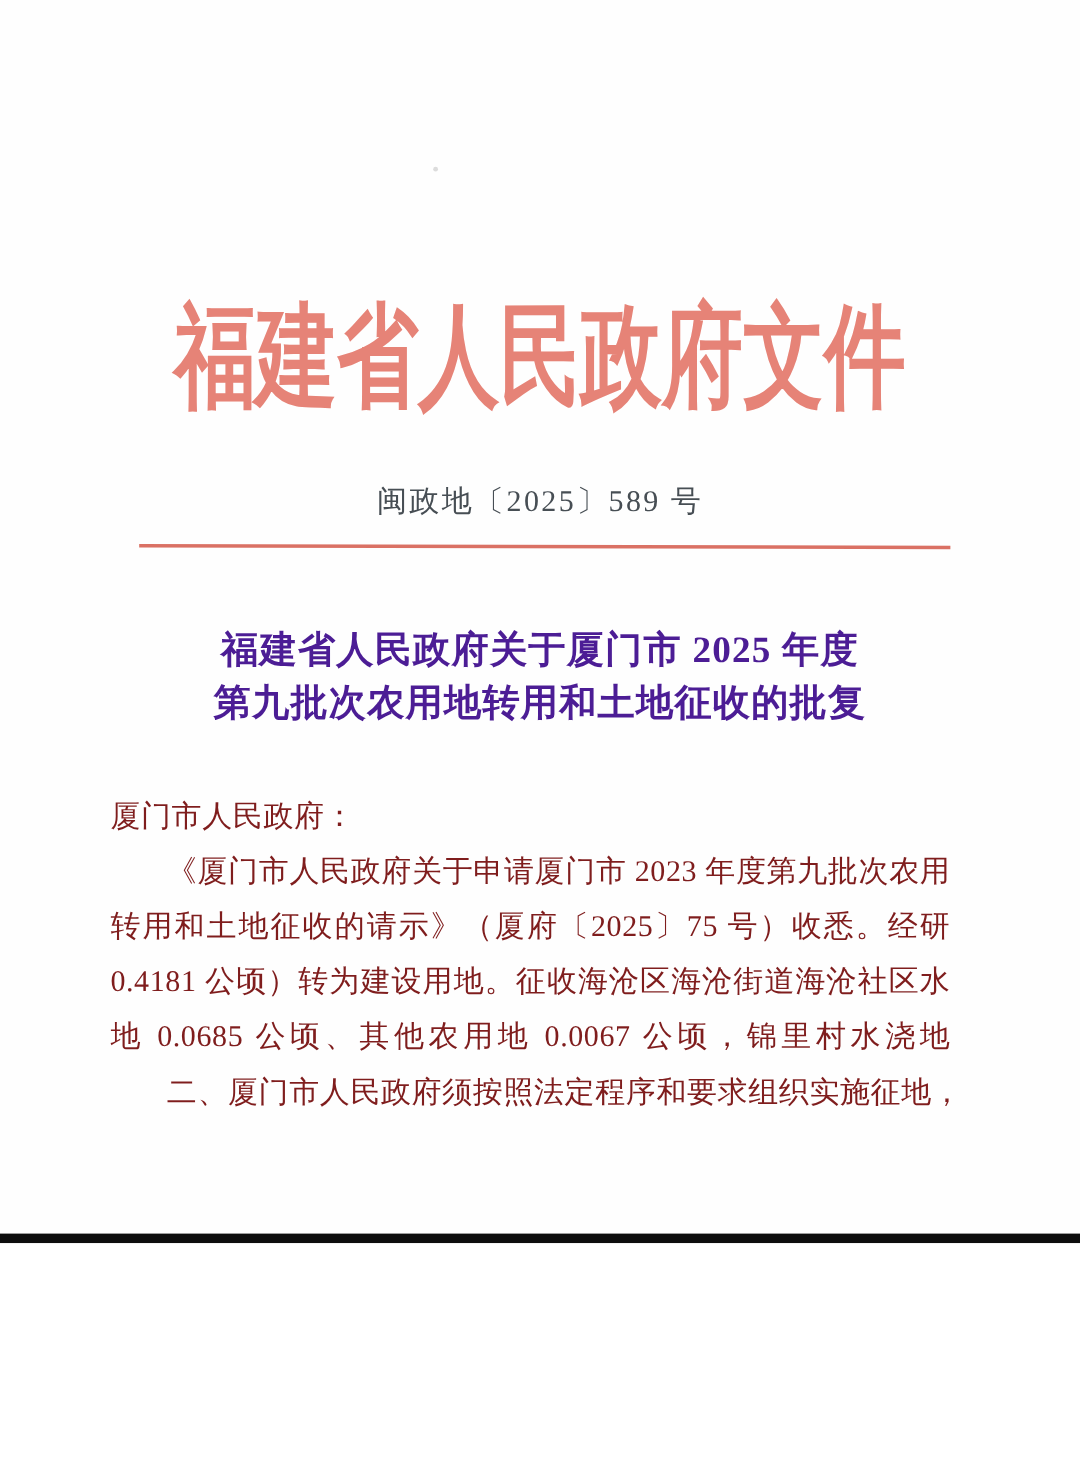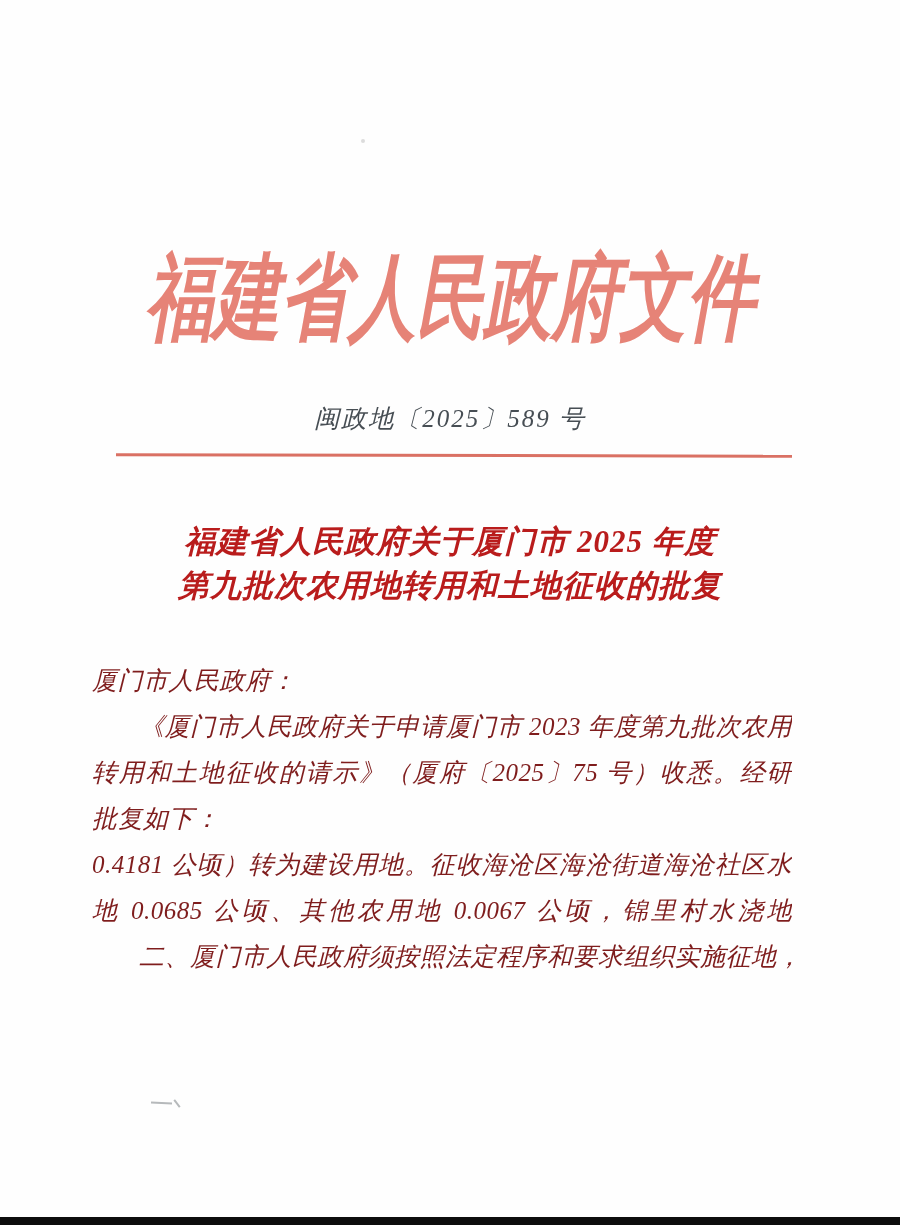--- a/index.html
+++ b/index.html
@@ -3,43 +3,43 @@
 <meta charset="utf-8">
 <style>
   html, body { margin:0; padding:0; }
   body {
     width:900px; height:1225px;
     background:#ffffff;
     font-family:"Liberation Serif","DejaVu Serif",serif;
     position:relative; overflow:hidden;
   }
   .page {
-    position:absolute; left:0; top:0; width:900px; height:1225px;
-    background:#fefefe; overflow:hidden;font-style:italic;
+    position:absolute; left:0; top:0; width:900px; height:1036px;
+    background:#fefefe; overflow:hidden;
   }
   .letterhead {
     position:absolute; top:246px; left:0; width:900px;
     text-align:center; font-size:94px; line-height:104px;
     font-weight:700; color:#e68377;
     transform:scaleX(0.72); transform-origin:50% 50%;
     white-space:nowrap;
   }
   .doc-number {
     position:absolute; top:402px; left:0; width:900px;
     text-align:center; font-size:25px; line-height:34px;
     color:#474e54; letter-spacing:2px; white-space:nowrap;
   }
   .red-divider {
     position:absolute; top:454px; left:116px; width:676px; height:3px;
     background:#da7164; transform:rotate(0.12deg);
   }
   .doc-title {
     position:absolute; top:520px; left:0; width:900px;
     text-align:center; font-size:31px; line-height:44px;
-    font-weight:700; color:#b91c1c; letter-spacing:1px;
+    font-weight:700; color:#4c1d95; letter-spacing:1px;
   }
   .body-block {
     position:absolute; top:658px; left:92px; width:700px;
     font-size:25px; color:#7f1d1d; letter-spacing:0.5px;
   }
   .bline {
     height:46px; line-height:46px; overflow:hidden; white-space:nowrap;
   }
   .bline.indent { text-indent:47px;text-align:center; }
   .bline.fill {
@@ -75,21 +75,20 @@
 
   <div class="doc-title">
     <div>福建省人民政府关于厦门市 2025 年度</div>
     <div>第九批次农用地转用和土地征收的批复</div>
   </div>
 
   <div class="body-block">
     <div class="bline">厦门市人民政府：</div>
     <div class="bline indent fill">《厦门市人民政府关于申请厦门市 2023 年度第九批次农用地</div>
     <div class="bline fill">转用和土地征收的请示》（厦府〔2025〕75 号）收悉。经研究，现</div>
-    <div class="bline">批复如下：</div>
     <div class="bline fill">0.4181 公顷）转为建设用地。征收海沧区海沧街道海沧社区水浇</div>
     <div class="bline fill">地 0.0685 公顷、其他农用地 0.0067 公顷，锦里村水浇地 0.2615</div>
     <div class="bline indent">二、厦门市人民政府须按照法定程序和要求组织实施征地，</div>
   </div>
 
   <div class="speck"></div>
   <div class="artifact-line"></div>
   <div class="artifact-tick"></div>
 
   <div class="scan-band"></div>

